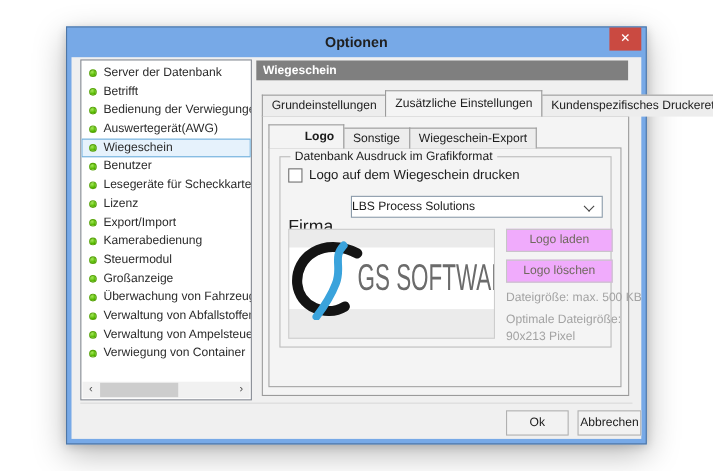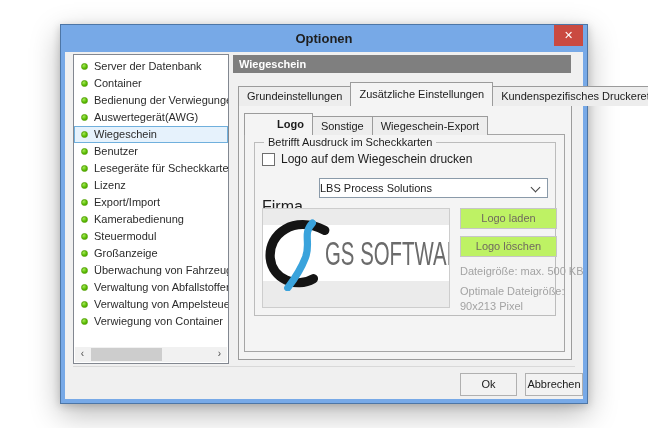--- a/index.html
+++ b/index.html
@@ -75,21 +75,21 @@
 
   .logo-box { position:absolute; left:7px; top:65px; width:188px; height:100px;
               background:#ebebeb; border:1px solid #cdcdcd; overflow:hidden; }
   .logo-band { position:absolute; left:0; right:0; top:16px; height:56px; background:#fff; }
   .logo-mark { position:absolute; left:2px; top:-6px; }
   .logo-text { position:absolute; left:62px; top:5px; font-size:34px; color:#6b6b6b;
                transform:scaleX(.60); transform-origin:0 50%; white-space:nowrap;
                line-height:46px; letter-spacing:0; }
 
   .side-col { position:absolute; left:205px; right:0; top:65px; }
-  .mini-btn { width:97px; height:21px; background:#bef264; border:1px solid #c6c6c6;
+  .mini-btn { width:97px; height:21px; background:#f0abfc; border:1px solid #c6c6c6;
               font-size:11px; line-height:19px; text-align:center; color:#70695f; margin-bottom:7px; }
   .note { font-size:11px; color:#a3a3a3; line-height:14px; margin-top:6px; white-space:nowrap; }
   .note.first { margin-top:5px; }
 
   .separator { position:absolute; left:8px; right:8px; top:314px; height:1px; background:#d9d9d9; }
 
   .btn { position:absolute; top:321px; height:23px; background:#f2f2f2; border:1px solid #b0b0b0;
          font-size:11px; line-height:21px; text-align:center; color:#1a1a1a; cursor:pointer; }
   .btn.ok { left:395px; width:57px; }
   .btn.cancel { left:460px; width:58px; }
@@ -107,21 +107,21 @@
 
   <div class="client">
 
     <div class="list">
       <div class="list-item">
         <span class="dot"></span>
         <span>Server der Datenbank</span>
       </div>
       <div class="list-item">
         <span class="dot"></span>
-        <span>Container</span>
+        <span>Betrifft</span>
       </div>
       <div class="list-item">
         <span class="dot"></span>
         <span>Bedienung der Verwiegungen</span>
       </div>
       <div class="list-item">
         <span class="dot"></span>
         <span>Auswertegerät(AWG)</span>
       </div>
       <div class="list-item selected">
@@ -192,21 +192,21 @@
 
     <div class="outer-page">
       <div class="inner-tabs">
         <div class="tab active">Logo</div>
         <div class="tab">Sonstige</div>
         <div class="tab">Wiegeschein-Export</div>
       </div>
 
       <div class="inner-page">
         <div class="groupbox">
-          <div class="legend">Betrifft Ausdruck im Scheckkarten</div>
+          <div class="legend">Datenbank Ausdruck im Grafikformat</div>
 
           <div class="check-row">
             <span class="checkbox"></span>
             <span class="check-label">Logo auf dem Wiegeschein drucken</span>
           </div>
 
           <div class="firma-row">
             <span class="firma-label">Firma</span>
             <div class="combo">
               <span>LBS Process Solutions</span>

